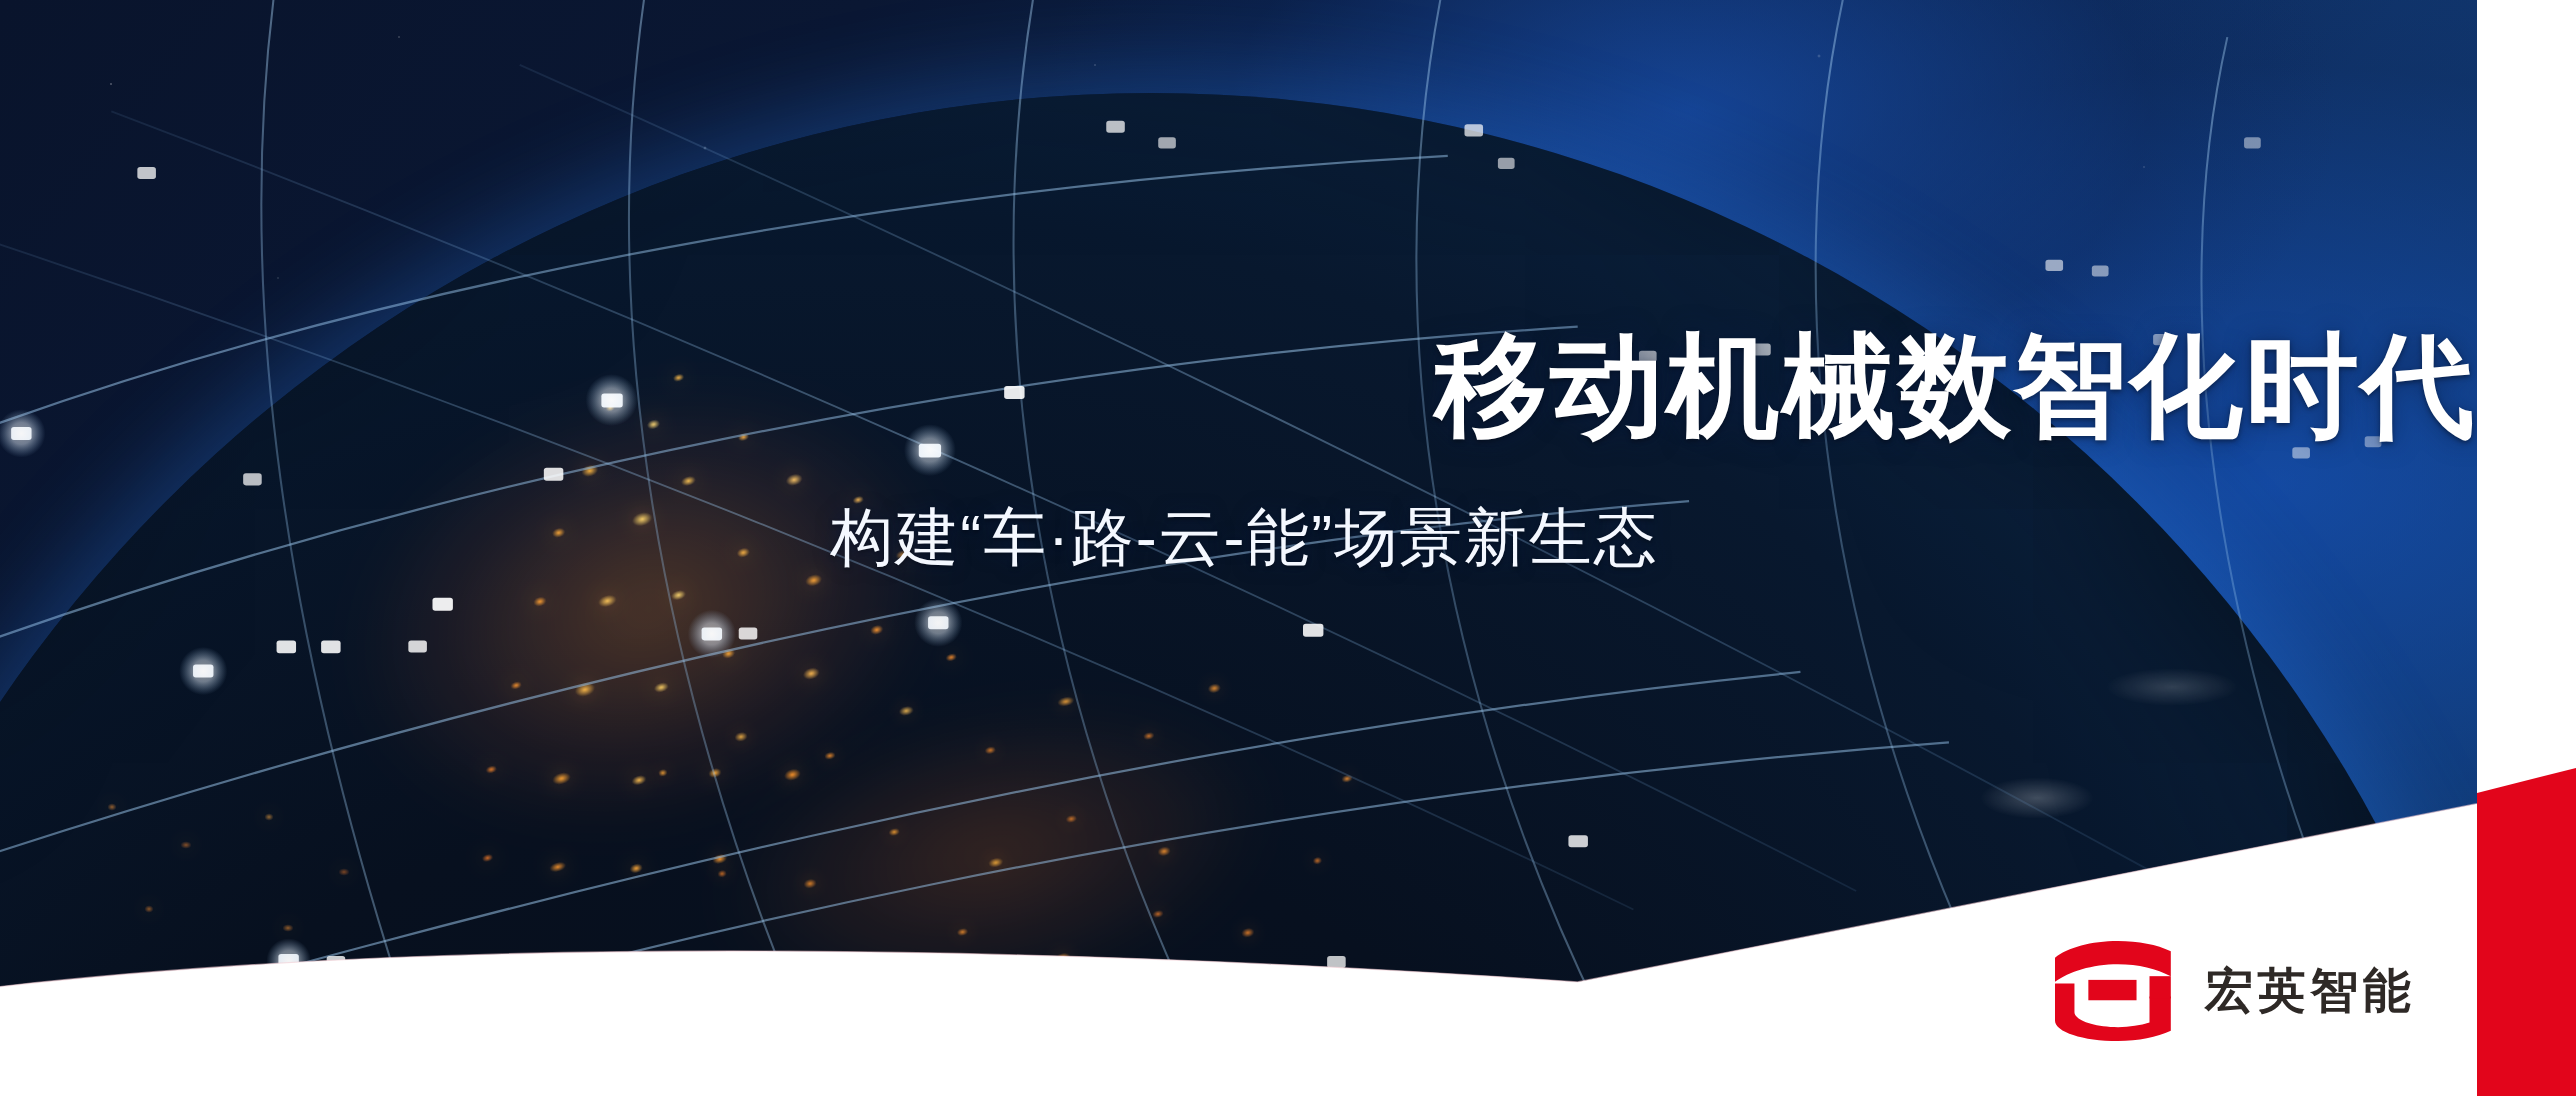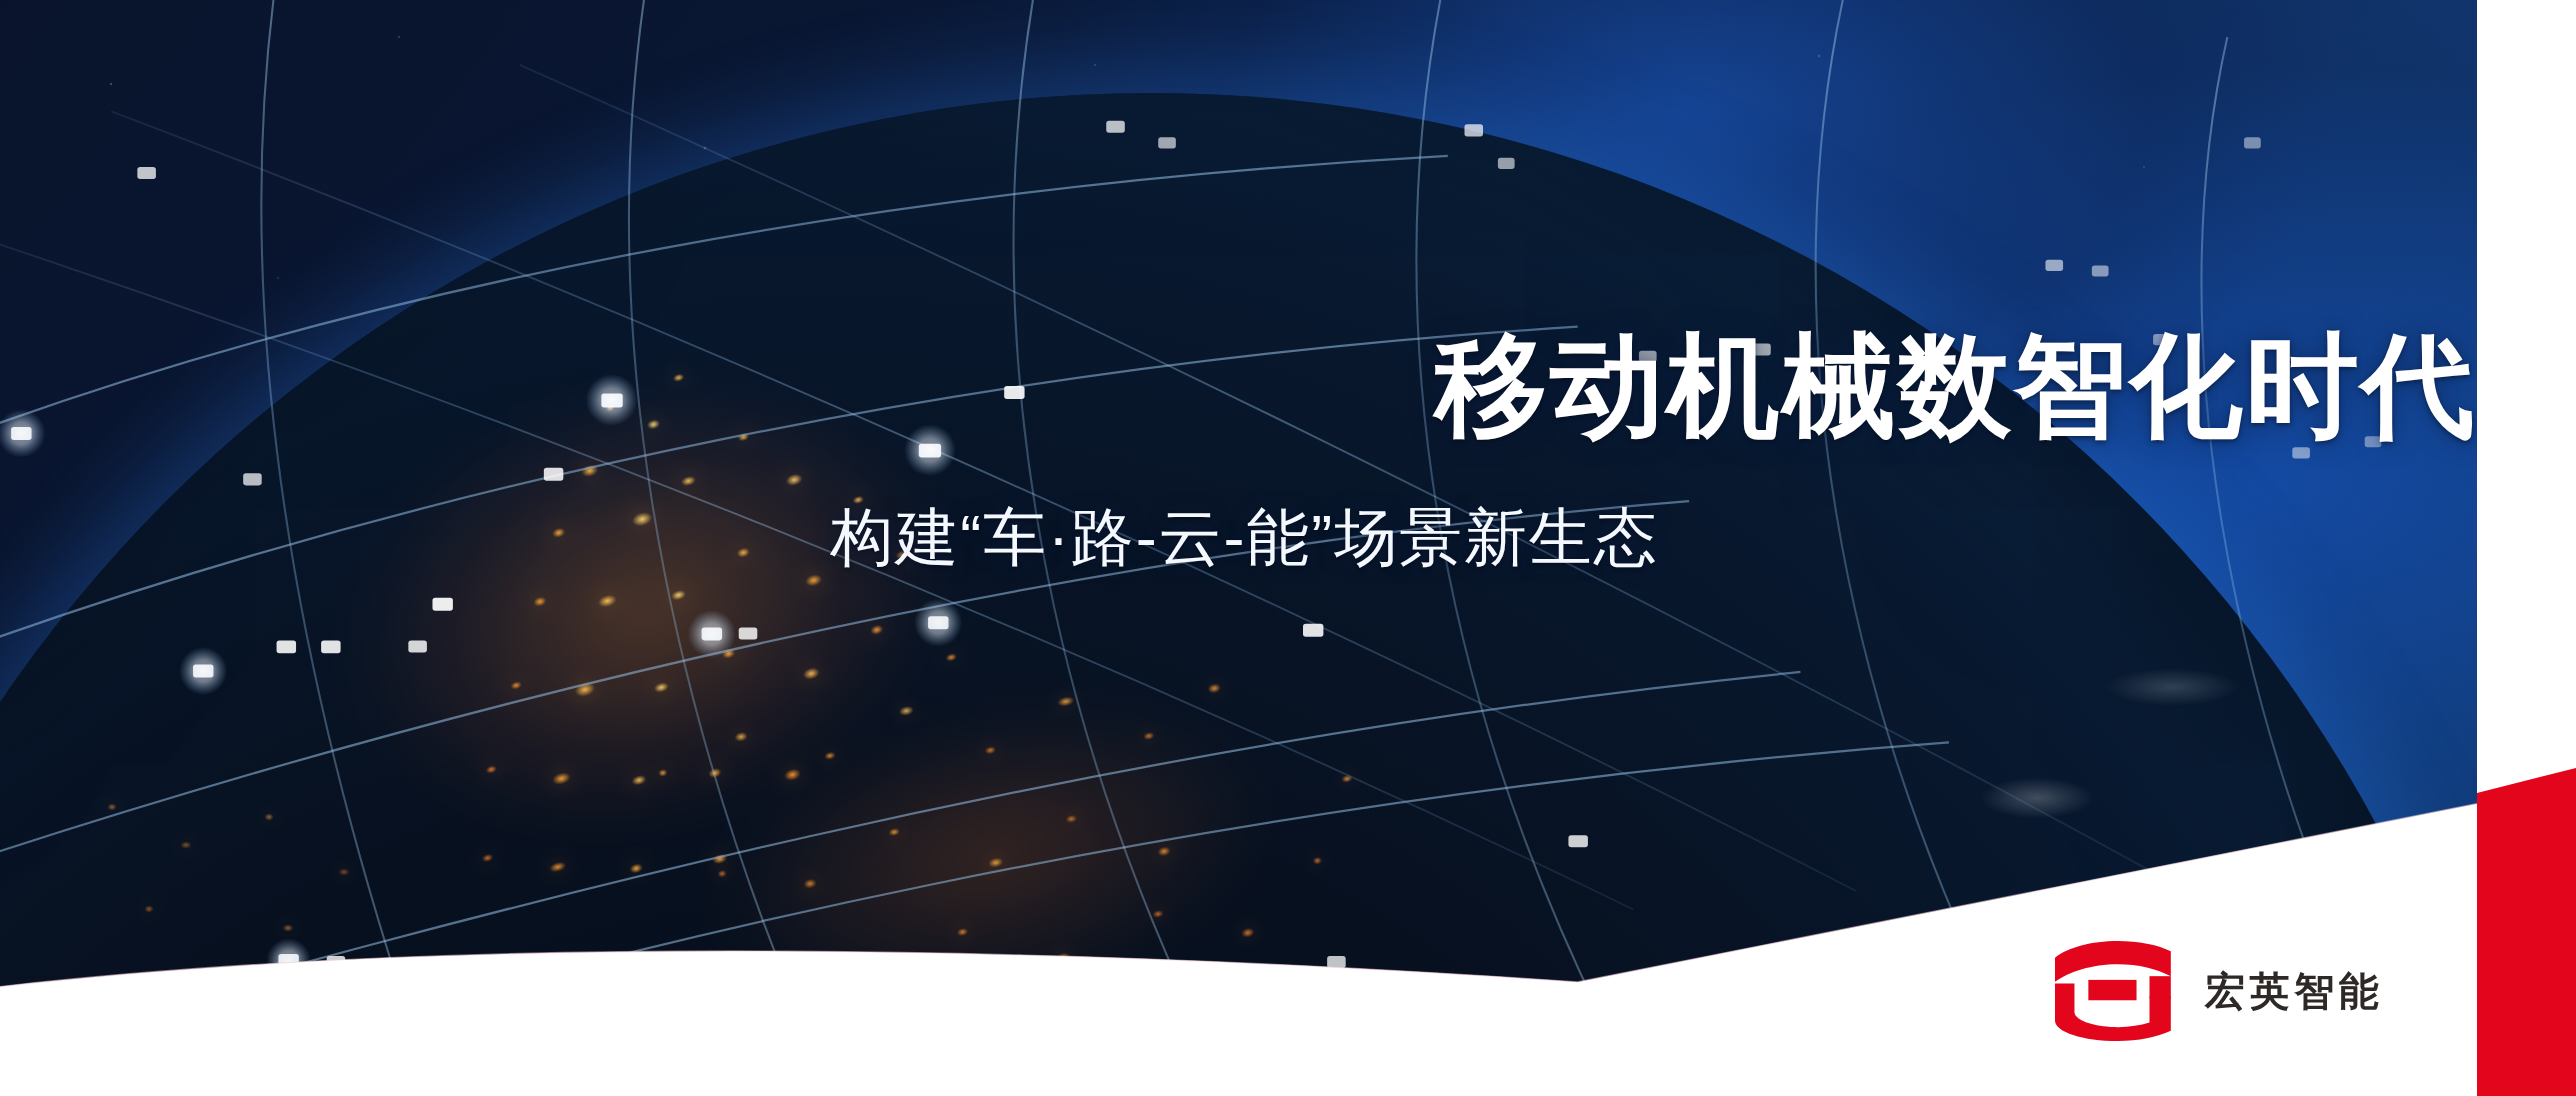--- a/index.html
+++ b/index.html
@@ -271,21 +271,21 @@
   #logo-text{display:flex; flex-direction:column; gap:3.7px;}
   #logo-wordmark{
     font-size:54px;
     font-weight:700;
     color:#332e2c;
     letter-spacing:8.4px;
     line-height:1;
     font-family:"Liberation Sans","DejaVu Sans",sans-serif;
   }
   #logo-cn{
-    font-size:40px;
+    font-size:48px;
     font-weight:700;
     color:#2e2926;
     letter-spacing:4.6px;
     line-height:1;
   }
 </style>
 </head>
 <body>
 
 <div id="slide">

